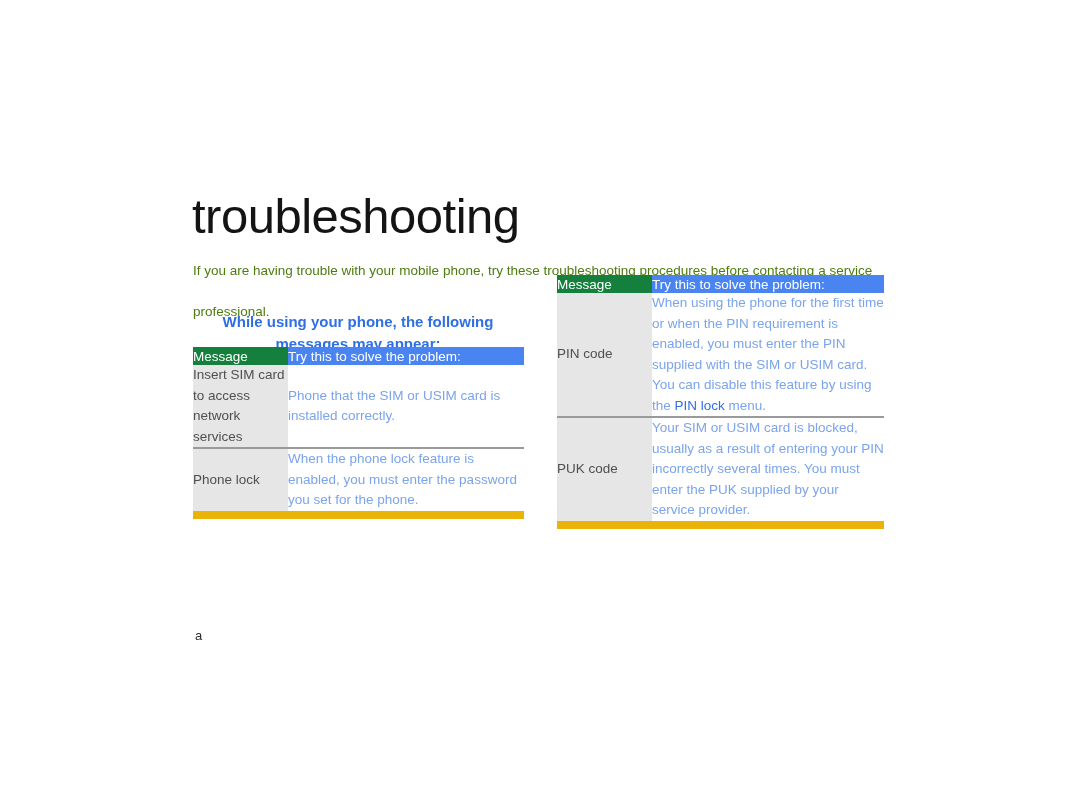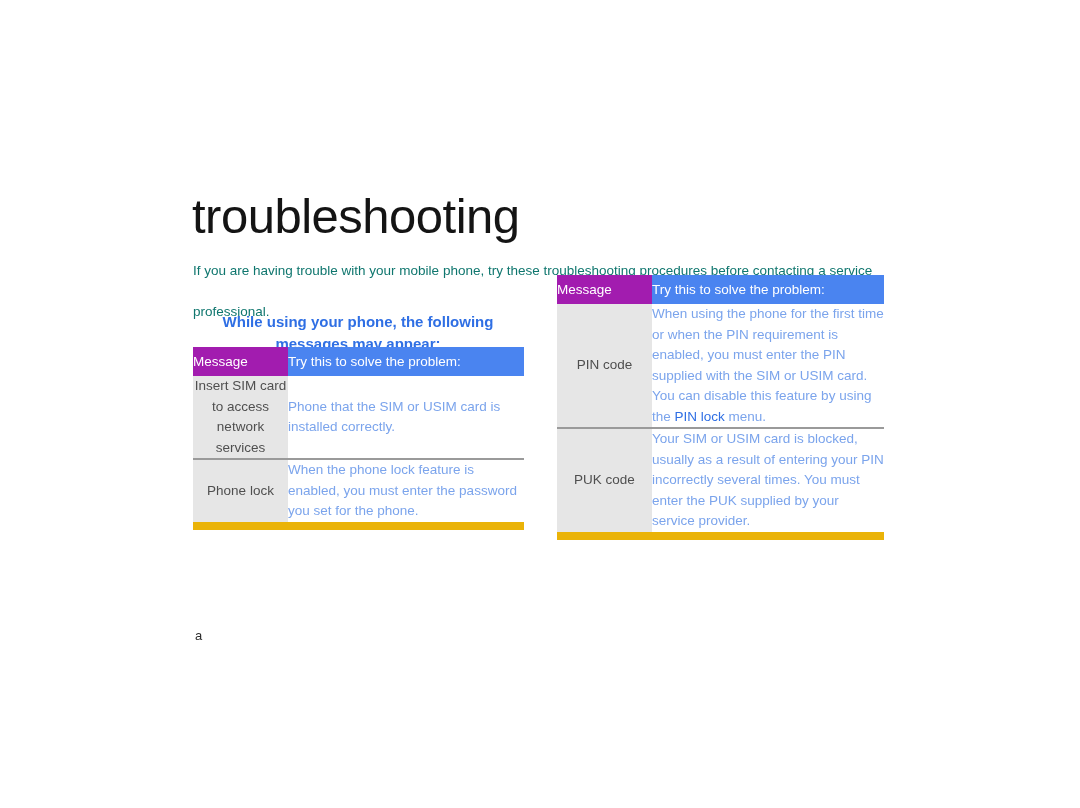--- a/index.html
+++ b/index.html
@@ -35,21 +35,21 @@
     white-space: nowrap;
   }
 
   
   .intro {
     position: absolute;
     left: 193px;
     top: 236px;
     width: 700px;
     font-size: 13.5px;
-    color: #0f766e;
+    color: #4d7c0f;
     line-height: 41px;
   }
 
   
   .section-heading {
     position: absolute;
     left: 193px;
     top: 299px;
     width: 330px;
     font-size: 15px;
@@ -71,42 +71,41 @@
   .tbl col.c-msg { width: 95px; }
 
   .tbl th, .tbl td {
     padding: 0;
     vertical-align: middle;
     font-weight: normal;
     font-size: 13.5px;
   }
 
   .th-msg {
-    background: #a21caf;
+    background: #15803d;
     color: #ffffff;
     font-size: 13.5px;
     text-align: left;
     padding: 3px 0 4px 12px;
     height: 14px;
   }
   .th-sol {
     background: #4a84f0;
     color: #ffffff;
     font-size: 13.5px;
     text-align: left;
     padding: 3px 0 4px 10px;
-    height: 29px;
+    height: 18px;
   }
 
   .td-msg {
     background: #e6e6e6;
     color: #4f4f4f;
     padding: 8px 6px 8px 12px;
     line-height: 20.5px;
-    text-align: center;
   }
   .td-sol {
     background: #ffffff;
     color: #7ba4ec;
     padding: 8px 8px 8px 10px;
     line-height: 20.5px;
   }
 
   .tbl tr.row-div > td {
     border-top: 2px solid #9a9a9a;

